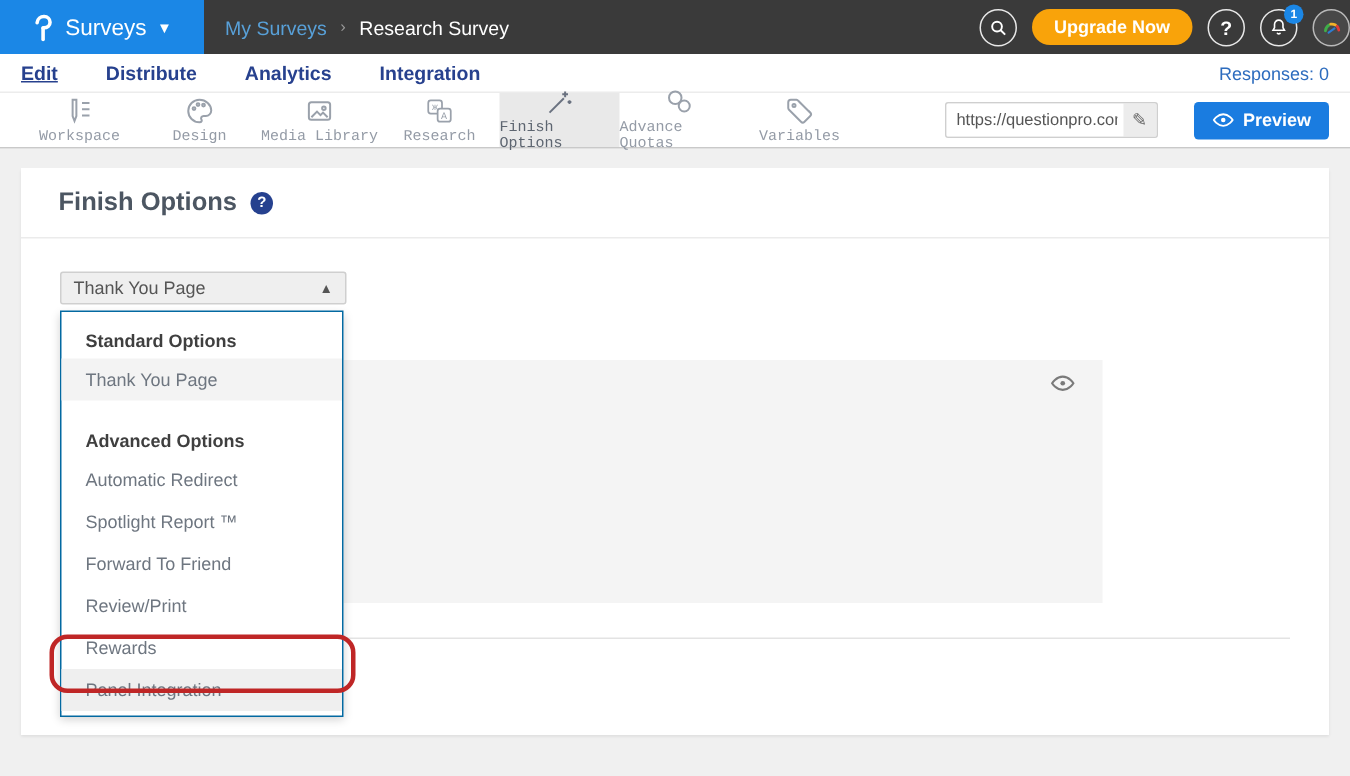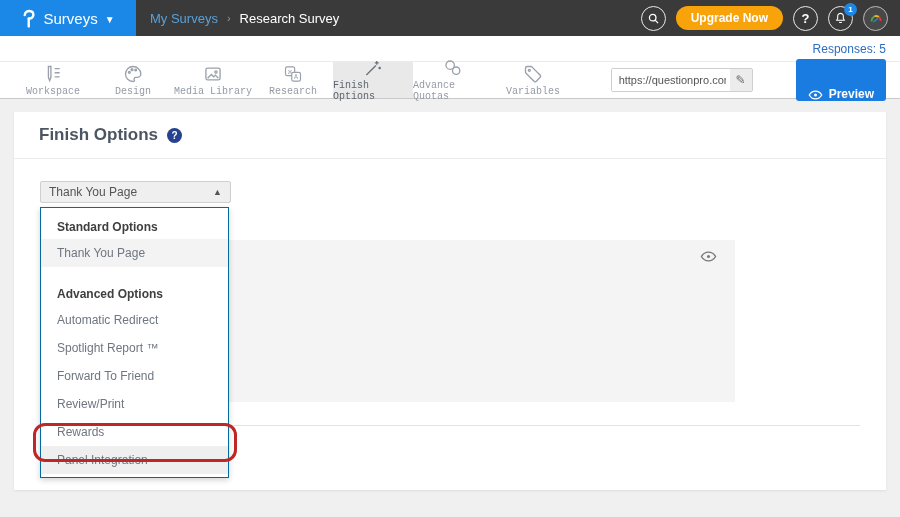--- a/index.html
+++ b/index.html
@@ -8,21 +8,21 @@
 
   
   .topbar { height:36px; background:#3a3a3a; display:flex; align-items:center; }
   .logo-block { width:136px; height:36px; background:#1b87e6; display:flex; align-items:center; justify-content:center; gap:7px; cursor:pointer; }
   .logo-block .product { color:#fff; font-size:15px; }
   .logo-block .caret { color:#fff; font-size:10px; margin-top:2px; }
   .breadcrumb { display:flex; align-items:center; gap:9px; margin-left:14px; font-size:13px; }
   .bc-parent { color:#58a0d8; cursor:pointer; }
   .bc-sep { color:#9a9a9a; font-size:11px; }
   .bc-current { color:#ffffff; }
-  .topbar-right { margin-left:auto; display:flex; align-items:center; gap:10px; padding-right:12px; }
+  .topbar-right { margin-left:auto; display:flex; align-items:center; gap:10px; }
   .circle-btn { width:25px; height:25px; border:1.5px solid #e8e8e8; border-radius:50%; display:flex; align-items:center; justify-content:center; color:#fff; font-size:13px; font-weight:bold; cursor:pointer; position:relative; background:transparent; }
   .upgrade-btn { height:24px; padding:0 15px; background:#f9a30a; border:none; border-radius:12px; color:#fff; font-size:12px; font-weight:bold; font-family:inherit; cursor:pointer; }
   .badge { position:absolute; top:-4px; right:-5px; width:13px; height:13px; background:#1b87e6; border-radius:50%; color:#fff; font-size:8px; font-weight:bold; display:flex; align-items:center; justify-content:center; }
   .avatar { width:25px; height:25px; border:1.5px solid #b9b9b9; border-radius:50%; background:#484848; display:flex; align-items:center; justify-content:center; cursor:pointer; }
 
   
   .navrow { height:26px; background:#fff; display:flex; align-items:center; padding:0 14px; border-bottom:1px solid #ececec; }
   .nav-tabs { display:flex; gap:32px; }
   .nav-tab { font-size:13px; font-weight:bold; color:#27418e; cursor:pointer; }
   .nav-tab.active { text-decoration:underline; }
@@ -31,21 +31,21 @@
   
   .toolbar { height:37px; background:#fff; border-bottom:1px solid #c9c9c9; display:flex; align-items:stretch; padding-left:13px; }
   .tb-item { width:80px; display:flex; flex-direction:column; align-items:center; justify-content:center; gap:2px; color:#949ba6; font-size:10px; cursor:pointer;font-family:Liberation Mono, monospace; }
   .tb-item svg { stroke:#9aa1ab; }
   .tb-item.active { background:#e9e9e9; color:#5d6570; }
   .tb-item.active svg { stroke:#6a7280; }
   .tb-right { margin-left:auto; display:flex; align-items:center; gap:24px; padding-right:14px; }
   .url-wrap { display:flex; align-items:center; height:24px; border:1px solid #cfcfcf; border-radius:2px; background:#fff; overflow:hidden; }
   .url-input { width:118px; height:100%; border:none; outline:none; padding:0 4px 0 7px; font-size:11px; color:#555; font-family:inherit; }
   .url-edit { width:22px; height:100%; display:flex; align-items:center; justify-content:center; background:#ececec; color:#666; font-size:12px; cursor:pointer; }
-  .preview-btn { height:42px; padding:0 12px; background:#1a7ce0; border:none; border-radius:3px; color:#fff; font-size:12px; font-weight:bold; font-family:inherit; display:flex; align-items:flex-end; gap:6px; cursor:pointer;margin-left:19px; }
+  .preview-btn { height:25px; padding:0 12px; background:#1a7ce0; border:none; border-radius:3px; color:#fff; font-size:12px; font-weight:bold; font-family:inherit; display:flex; align-items:center; gap:6px; cursor:pointer; }
 
   
   .card { position:relative; margin:13px 14px 0; height:378px; background:#fff; box-shadow:0 1px 2px rgba(0,0,0,.08); }
   .card-head { height:47px; border-bottom:1px solid #ebebeb; display:flex; align-items:center; gap:9px; padding:0 25px; }
   .card-title { font-size:17px; color:#4c5662; }
   .help-dot { width:15px; height:15px; background:#26418f; border-radius:50%; color:#fff; font-size:10px; font-weight:bold; display:flex; align-items:center; justify-content:center; cursor:pointer; }
   .card-body { position:relative; height:330px; }
 
   .gray-panel { position:absolute; left:26px; top:81px; width:695px; height:162px; background:#f4f4f4; }
   .panel-eye { position:absolute; top:9px; right:18px; cursor:pointer; }
@@ -111,21 +111,27 @@
           <path d="M11.5 8.6A7 7 0 0116 9.4" stroke="#f3b229"></path>
           <path d="M17.5 10.6a7 7 0 011.6 3.6" stroke="#e23c39"></path>
           <path d="M9.5 16.5l5.5-4" stroke="#2d7dd2" stroke-width="2"></path>
         </svg>
       </span>
     </div>
   </div>
 </header>
 
 <div class="navrow">
-  <span class="responses">Responses: 5</span>
+  <div class="nav-tabs">
+    <span class="nav-tab active">Edit</span>
+    <span class="nav-tab">Distribute</span>
+    <span class="nav-tab">Analytics</span>
+    <span class="nav-tab">Integration</span>
+  </div>
+  <span class="responses">Responses: 0</span>
 </div>
 
 <div class="toolbar">
   <div class="tb-item">
     <span style="display:flex;">
       <svg width="20" height="20" viewBox="0 0 24 24" fill="none" stroke-width="1.6">
         <path d="M6.5 3h3v13l-1.5 4-1.5-4z"></path>
           <path d="M14 5.5h6M14 10.5h6M14 15.5h6"></path>
       </svg>
     </span>

